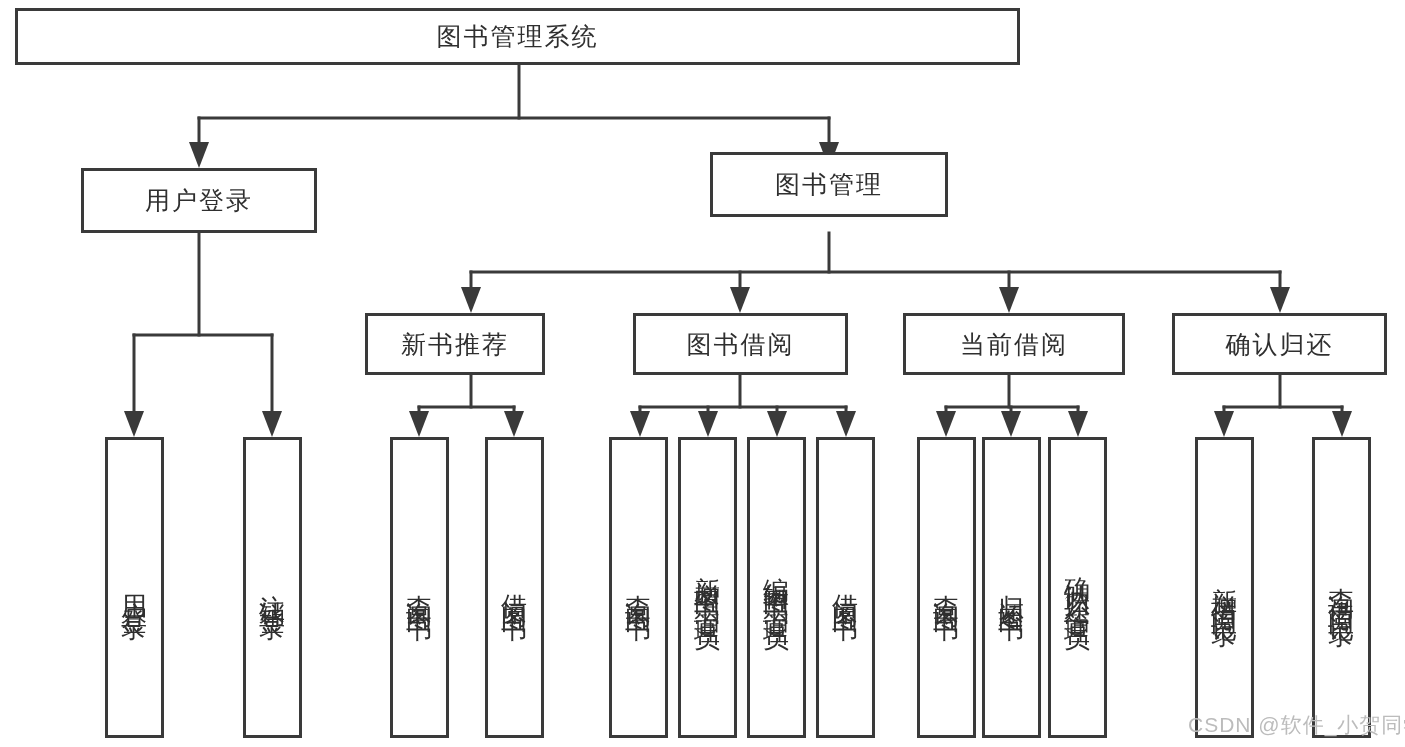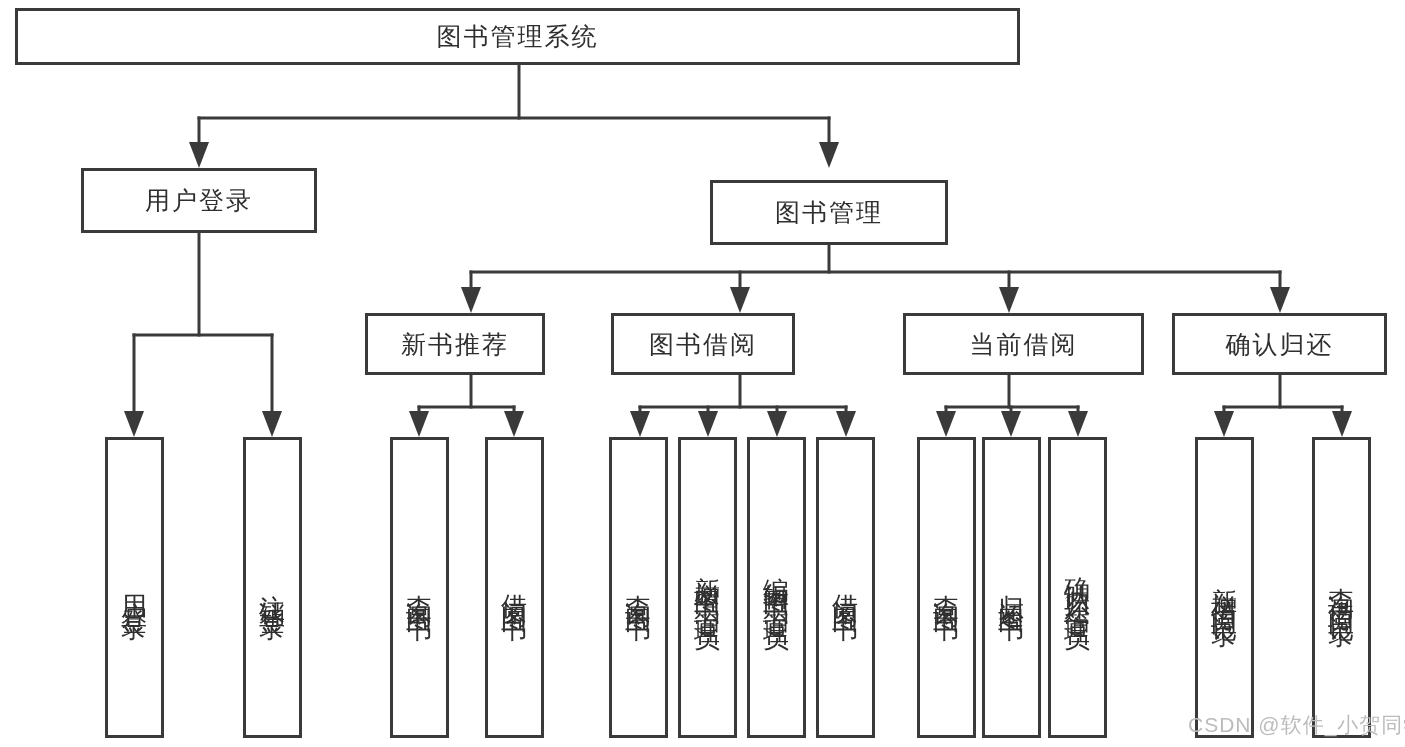--- a/index.html
+++ b/index.html
@@ -33,26 +33,26 @@
   .h-label {
     font-size: 25px;
     letter-spacing: 2px;
     white-space: nowrap;
     color: #2f2f2f;
   }
   
   #n-root { left: 15px; top: 8px; width: 1005px; height: 57px; }
   
   #n-user-login { left: 81px;  top: 168px; width: 236px; height: 65px; }
-  #n-book-mgmt  { left: 710px; top: 180px; width: 238px; height: 65px; }
+  #n-book-mgmt  { left: 710px; top: 152px; width: 238px; height: 65px; }
   
   .lvl3 { top: 313px; height: 62px; }
   #n-new-book   { left: 365px;  width: 180px; }
-  #n-book-borrow{ left: 611px;  width: 184px; }
-  #n-cur-borrow { left: 903px;  width: 241px; }
+  #n-book-borrow{ left: 633px;  width: 215px; }
+  #n-cur-borrow { left: 903px;  width: 222px; }
   #n-borrow-rec { left: 1172px; width: 215px; }
   
   .leaf { top: 437px; width: 59px; height: 301px; }
   .v-label {
     writing-mode: vertical-rl;
     text-orientation: mixed;
     font-size: 26px;
     letter-spacing: 7px;
     line-height: 1;
     color: #2f2f2f;

